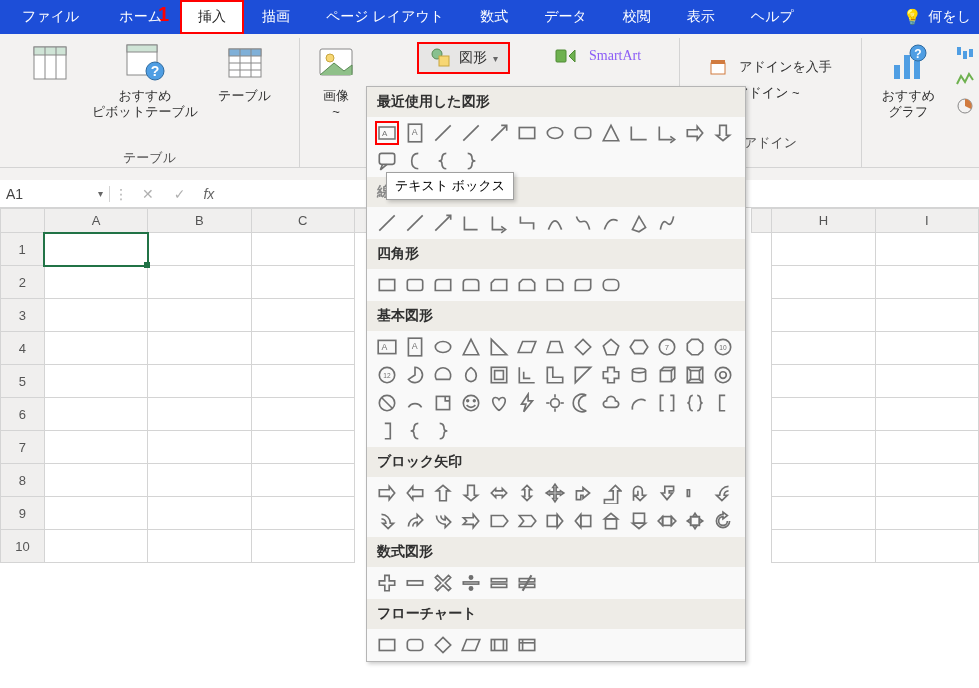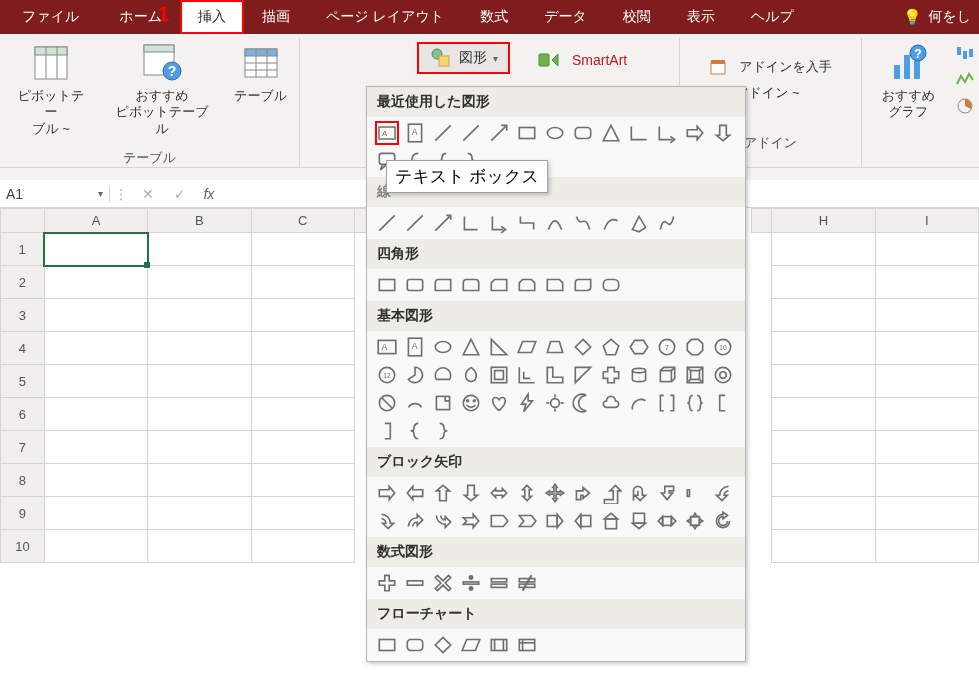--- a/index.html
+++ b/index.html
@@ -1,47 +1,47 @@
 <!DOCTYPE html>
 <html><head>
   <meta charset="utf-8">
   <style>
     * { margin:0; padding:0; box-sizing:border-box; }
     body { font-family: "Yu Gothic UI","Meiryo",sans-serif; font-size:14px; background:#fff; width:979px; }
-    .titlebar { background:#7f1d1d; height:34px; display:flex; align-items:stretch; color:#fff; font-size:14px; }
+    .titlebar { background:#1d4ed8; height:34px; display:flex; align-items:stretch; color:#fff; font-size:14px; }
     .tab { padding:2px 18px; display:flex; align-items:center; cursor:pointer; white-space:nowrap; position:relative; }
     .tab-file { padding:0 22px; }
     .tab.active { background:#fff; color:#1f1f1f; border:2px solid #ff0000; padding:0 16px; }
     .help-area { margin-left:auto; display:flex; align-items:center; padding-right:8px; white-space:nowrap; }
     .bulb { margin-right:6px; font-size:15px; }
     .red-num { position:absolute; background:none; color:#ff0000; font-weight:900; font-size:20px; }
     .ribbon { background:#f3f2f1; height:134px; border-bottom:1px solid #d4d4d4; display:flex; position:relative; padding-top:4px; }
     .rg { display:flex; flex-direction:column; align-items:center; padding:0 4px; border-right:1px solid #d4d4d4; min-height:124px; }
     .rg-top { display:flex; flex:1; gap:4px; align-items:flex-start; justify-content:center;}
     .rg-label { font-size:13px; color:#505050; padding:2px 0 0 0; text-align:center; white-space:nowrap;}
     .big-btn { display:flex; flex-direction:column; align-items:center; padding:3px 8px 0; font-size:13px; color:#303030; cursor:pointer; border-radius:3px; }
     .big-btn .icon { width:44px; height:44px; margin-bottom:3px; display:flex; align-items:center; justify-content:center; }
     .big-btn .lbl { text-align:center; white-space:nowrap; line-height:1.25; }
     .chev-down-small { font-size:10px; color:#666; }
     .shapes-btn { position:relative; border:2px solid #ff0000; padding:2px 10px; display:flex; align-items:center; gap:6px; background:#e7e6e5; color:#303030; }
     .shapes-btn .ico-shapes { width:24px; height:24px; }
-    .smartart-btn { display:flex; align-items:center; gap:6px; padding:4px 10px; color:#b91c1c; cursor:pointer; }
+    .smartart-btn { display:flex; align-items:center; gap:6px; padding:4px 10px; color:#8b5cf6; cursor:pointer;font-family:Liberation Serif, serif; }
     .smartart-btn .ico-sa { width:28px; height:20px; }
     .space-fill { flex:1;}
     .addin-col { display:flex; flex-direction:column; align-items:flex-start; justify-content:center; padding:0 12px; border-left:1px solid #d4d4d4; border-right:1px solid #d4d4d4; font-size:13px; color:#303030; min-height:124px; }
     .addin-row { display:flex; align-items:flex-start; gap:12px; margin:4px 17px; white-space:nowrap; cursor:pointer;}
     .addin-ico { width:18px; height:18px; }
     .chart-col { display:flex; flex-direction:column; align-items:center; padding:0 12px; }
     .dropdown { position:absolute; left:366px; top:86px; width:380px; background:#f9f9f9; border:1px solid #b5b5b5; box-shadow:2px 2px 4px rgba(0,0,0,.2); z-index:10; }
     .dd-section-hdr { background:#eeece7; font-weight:bold; font-size:14px; padding:6px 10px; color:#303030; }
     .dd-row { padding:4px 8px; display:flex; flex-wrap:wrap; gap:4px; }
     .shape-tile { width:24px; height:24px; border:1px solid transparent; display:flex; align-items:center; justify-content:center; color:#707070; cursor:pointer; }
     .shape-tile svg { stroke:#707070; stroke-width:1.5; fill:none;}
     .shape-tile.sel { border:2px solid #ff0000; }
-    .tooltip { position:absolute; left:386px; top:160px; background:#fff; border:1px solid #a0a0a0; padding:4px 8px; font-size:17px; box-shadow:2px 2px 4px rgba(0,0,0,.2); z-index:20; white-space:nowrap; }
+    .tooltip { position:absolute; left:386px; top:172px; background:#fff; border:1px solid #a0a0a0; padding:4px 8px; font-size:13px; box-shadow:2px 2px 4px rgba(0,0,0,.2); z-index:20; white-space:nowrap; }
     .formula-row { display:flex; align-items:center; height:28px; border-bottom:1px solid #d4d4d4; background:#fff; font-size:14px; position:relative;}
     .namebox { width:110px; border-right:1px solid #d4d4d4; display:flex; align-items:center; padding:0 6px; justify-content:space-between; color:#444;}
     .fb-icons { display:flex; align-items:center; padding:0 4px; color:#b0b0b0; gap:8px; }
     .fx { font-style:italic; color:#666; padding:0 8px;}
     .grid-area { position:relative;}
     table.sheet { border-collapse:collapse; table-layout:fixed; }
     table.sheet th, table.sheet td { border:1px solid #d4d4d4; font-weight:normal; text-align:center; background:#fff;}
     table.sheet thead th { background:#f0efee; font-size:13px; height:24px; color:#555;}
     table.sheet tbody th { background:#f0efee; font-size:13px; width:44px; height:33px; color:#555;}
     .col-hdr { width:104px; }
@@ -79,22 +79,20 @@
     <div class="rg-top">
       <div class="big-btn">
         <div class="icon">
           <svg viewBox="0 0 44 44">
               <rect x="6" y="6" width="32" height="32" fill="#fff" stroke="#888"></rect>
               <rect x="6" y="6" width="32" height="8" fill="#cfe4d6" stroke="#888"></rect>
               <line x1="17" y1="6" x2="17" y2="38" stroke="#888"></line>
               <line x1="28" y1="6" x2="28" y2="38" stroke="#888"></line>
             </svg>
         </div>
-        <div class="lbl" style="white-space:pre-line">ピボットテー
-ブル ~</div>
       </div>
       <div class="big-btn">
         <div class="icon">
           <svg viewBox="0 0 44 44">
               <rect x="4" y="4" width="30" height="30" fill="#fff" stroke="#888"></rect>
               <rect x="4" y="4" width="30" height="7" fill="#cfe4d6" stroke="#888"></rect>
               <circle cx="32" cy="30" r="9" fill="#4f9ee3" stroke="#2d6aa0"></circle>
               <text x="32" y="35" text-anchor="middle" font-size="14" fill="#fff" font-weight="bold">?</text>
             </svg>
         </div>
@@ -112,25 +110,38 @@
               <line x1="6" y1="29" x2="38" y2="29" stroke="#888"></line>
             </svg>
         </div>
         <div class="lbl">テーブル</div>
       </div>
     </div>
     <div class="rg-label">テーブル</div>
   </div>
 
   <div class="rg" style="width:72px; border-right:none;">
+    <div class="rg-top">
+      <div class="big-btn">
+        <div class="icon">
+          <svg viewBox="0 0 44 44">
+              <rect x="6" y="8" width="32" height="26" rx="2" fill="#fff" stroke="#888"></rect>
+              <circle cx="16" cy="17" r="4" fill="#f7d774" stroke="#c7a640"></circle>
+              <polyline points="6,34 20,22 30,30 38,24 38,34" fill="#8fc089" stroke="#5a8a55"></polyline>
+            </svg>
+        </div>
+        <div class="lbl" style="white-space:pre-line">画像
+~</div>
+      </div>
+    </div>
     <div class="rg-label">&nbsp;</div>
   </div>
 
   <div style="display:flex; flex-direction:column; padding:4px 8px;">
-    <div style="display:flex; gap:18px; align-items:flex-end;padding-left:37px;">
+    <div style="display:flex; gap:35px; align-items:flex-start;padding-left:37px;">
       <div class="shapes-btn">
         <span class="ico-shapes">
           <svg viewBox="0 0 24 24">
               <circle cx="8" cy="8" r="5" fill="#88c08f" stroke="#5a8a55"></circle>
               <rect x="10" y="10" width="10" height="10" fill="#f7d774" stroke="#c7a640"></rect>
             </svg>
         </span>
         <span>図形</span>
         <span class="chev-down-small">▾</span>
       </div>

